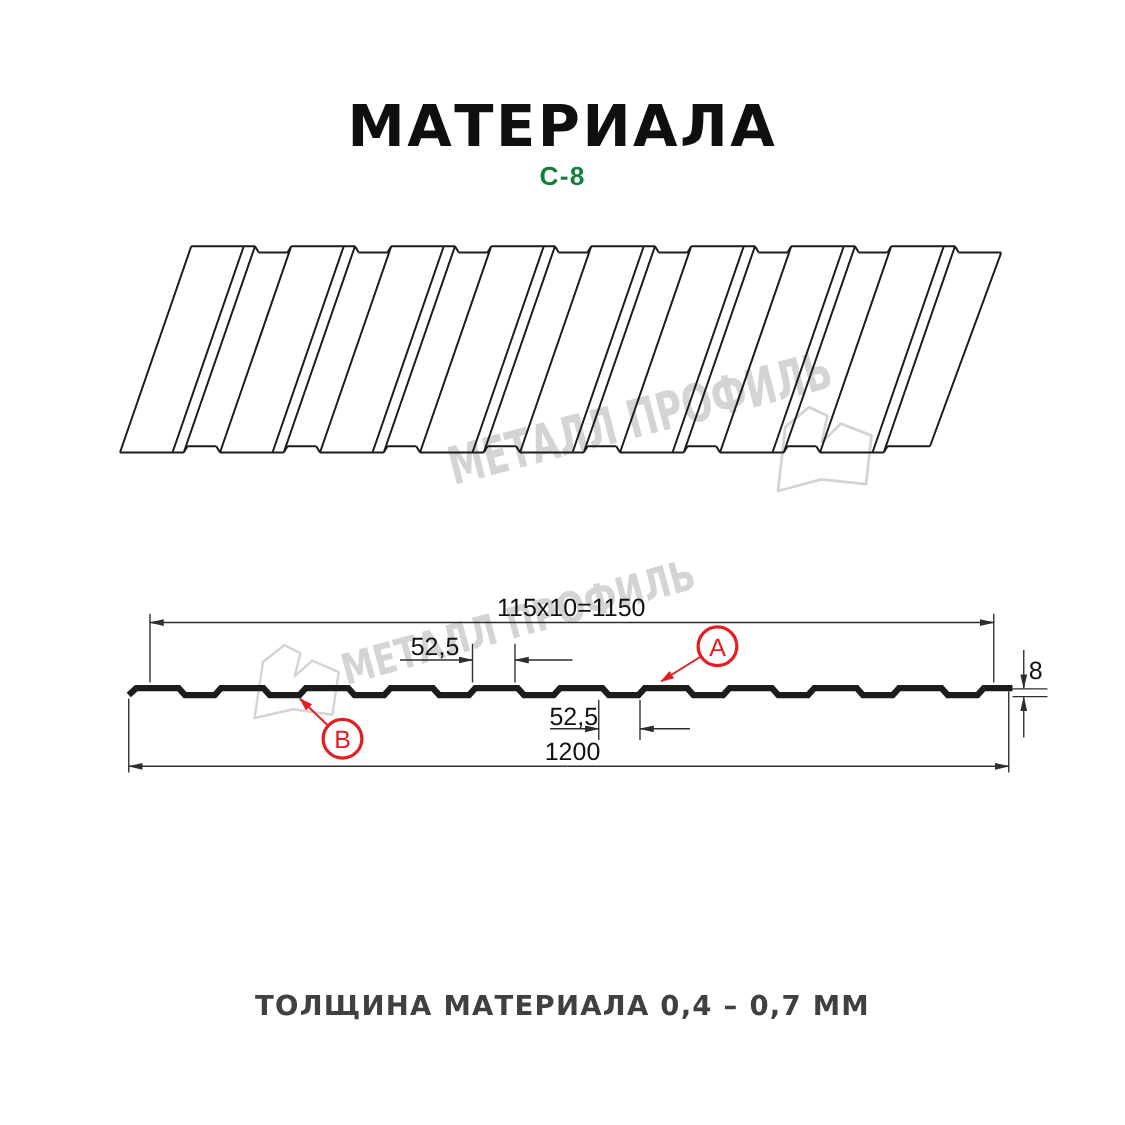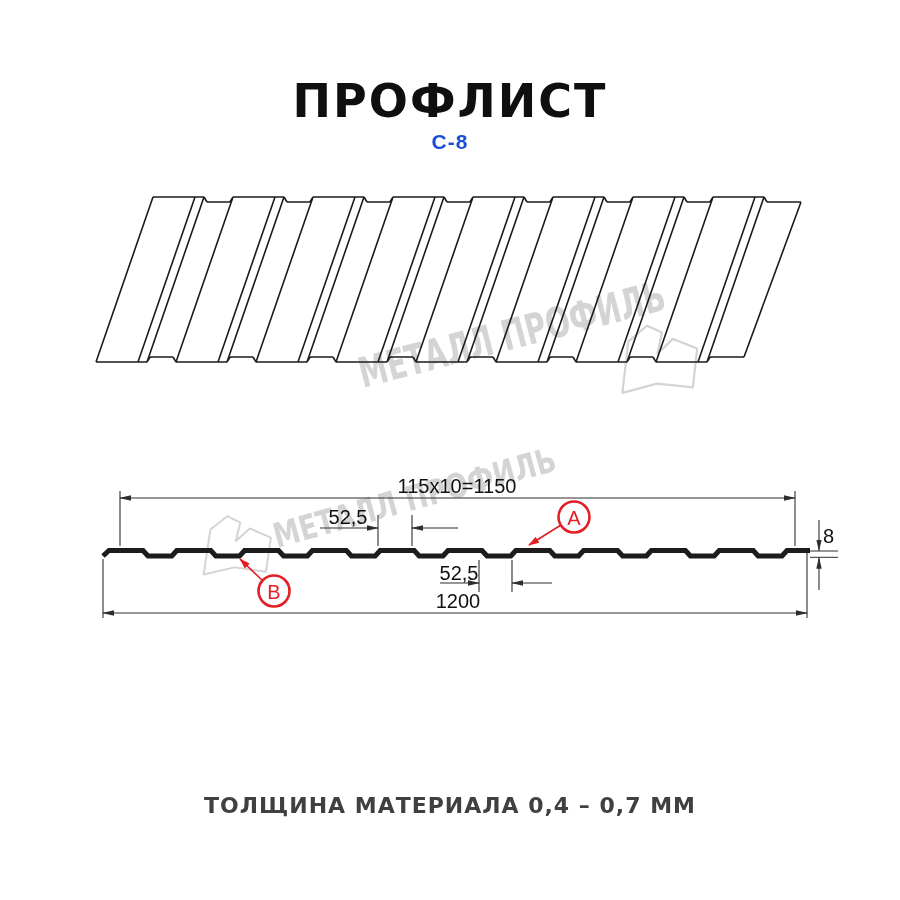--- a/index.html
+++ b/index.html
@@ -3,35 +3,35 @@
 <meta charset="utf-8">
 <style>
   html,body{margin:0;padding:0;background:#fff;}
   #canvas{position:relative;width:900px;height:900px;background:#fff;overflow:hidden;
           font-family:"Liberation Sans",sans-serif;}
   .title{position:absolute;left:0;top:74px;width:900px;text-align:center;
          font-family:"DejaVu Sans",sans-serif;font-weight:bold;font-size:46px;
          letter-spacing:2px;color:#0f0f0f;}
   .subtitle{position:absolute;left:0;top:130px;width:900px;text-align:center;
          font-family:"Liberation Sans",sans-serif;font-weight:bold;font-size:21px;
-         letter-spacing:1px;color:#1d4ed8;}
+         letter-spacing:1px;color:#15803d;}
   .footer-note{position:absolute;left:0;top:793px;width:900px;text-align:center;
          font-family:"DejaVu Sans",sans-serif;font-weight:bold;font-size:22px;
          letter-spacing:1px;color:#404040;}
   svg text{font-family:"Liberation Sans",sans-serif;}
   .dim-text{font-size:20px;fill:#111;}
   .marker-letter{font-size:20px;fill:#e31e24;}
   .wm-text{font-family:"DejaVu Sans",sans-serif;font-weight:bold;fill:#d4d4d4;}
 </style>
 </head>
 <body>
 
 <div id="canvas">
 
-  <div class="title">ПРОФЛИСТ</div>
+  <div class="title">МАТЕРИАЛА</div>
   <div class="subtitle">С-8</div>
 
   <svg width="0" height="0" style="position:absolute">
     <defs>
       <g id="mp-logo">
         <path d="M 8 72 L 20 18 L 42 3 L 57 12 L 50 34 L 68 20 L 93 33 L 84 74 L 46 66 Z" fill="none" stroke="#d4d4d4" stroke-width="2.4" stroke-linejoin="round"></path>
       </g>
     </defs>
   </svg>
 

